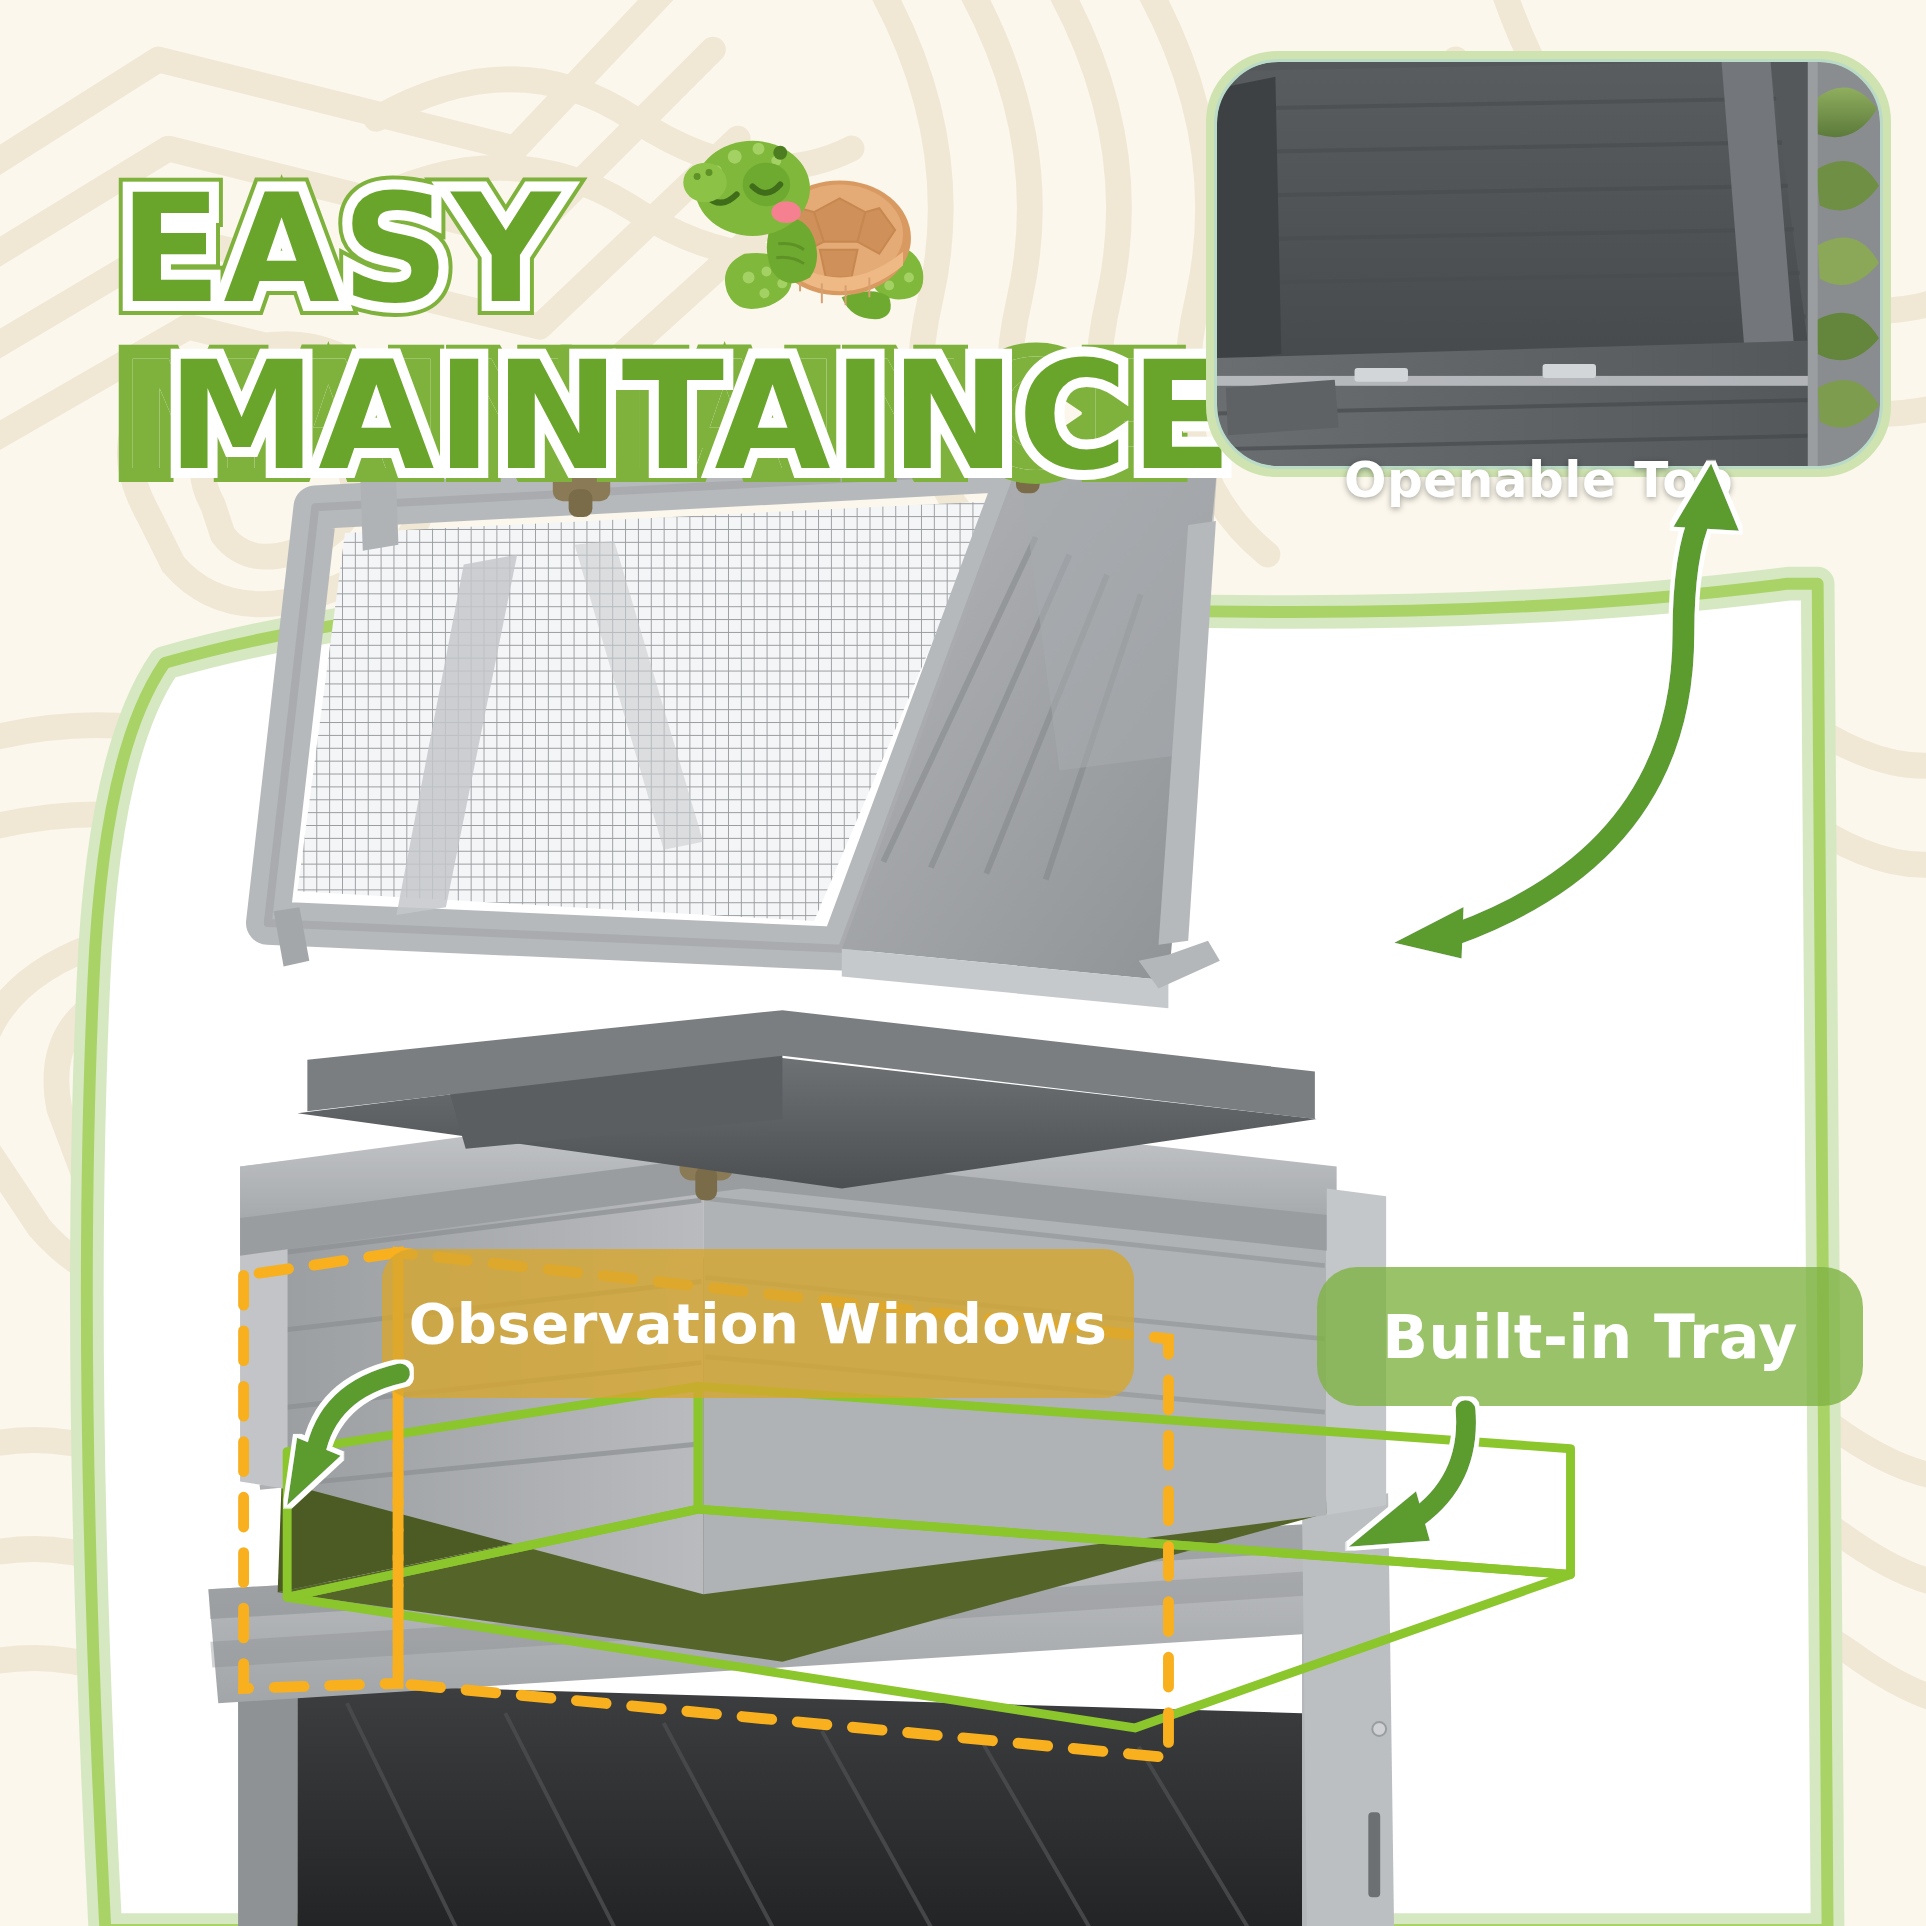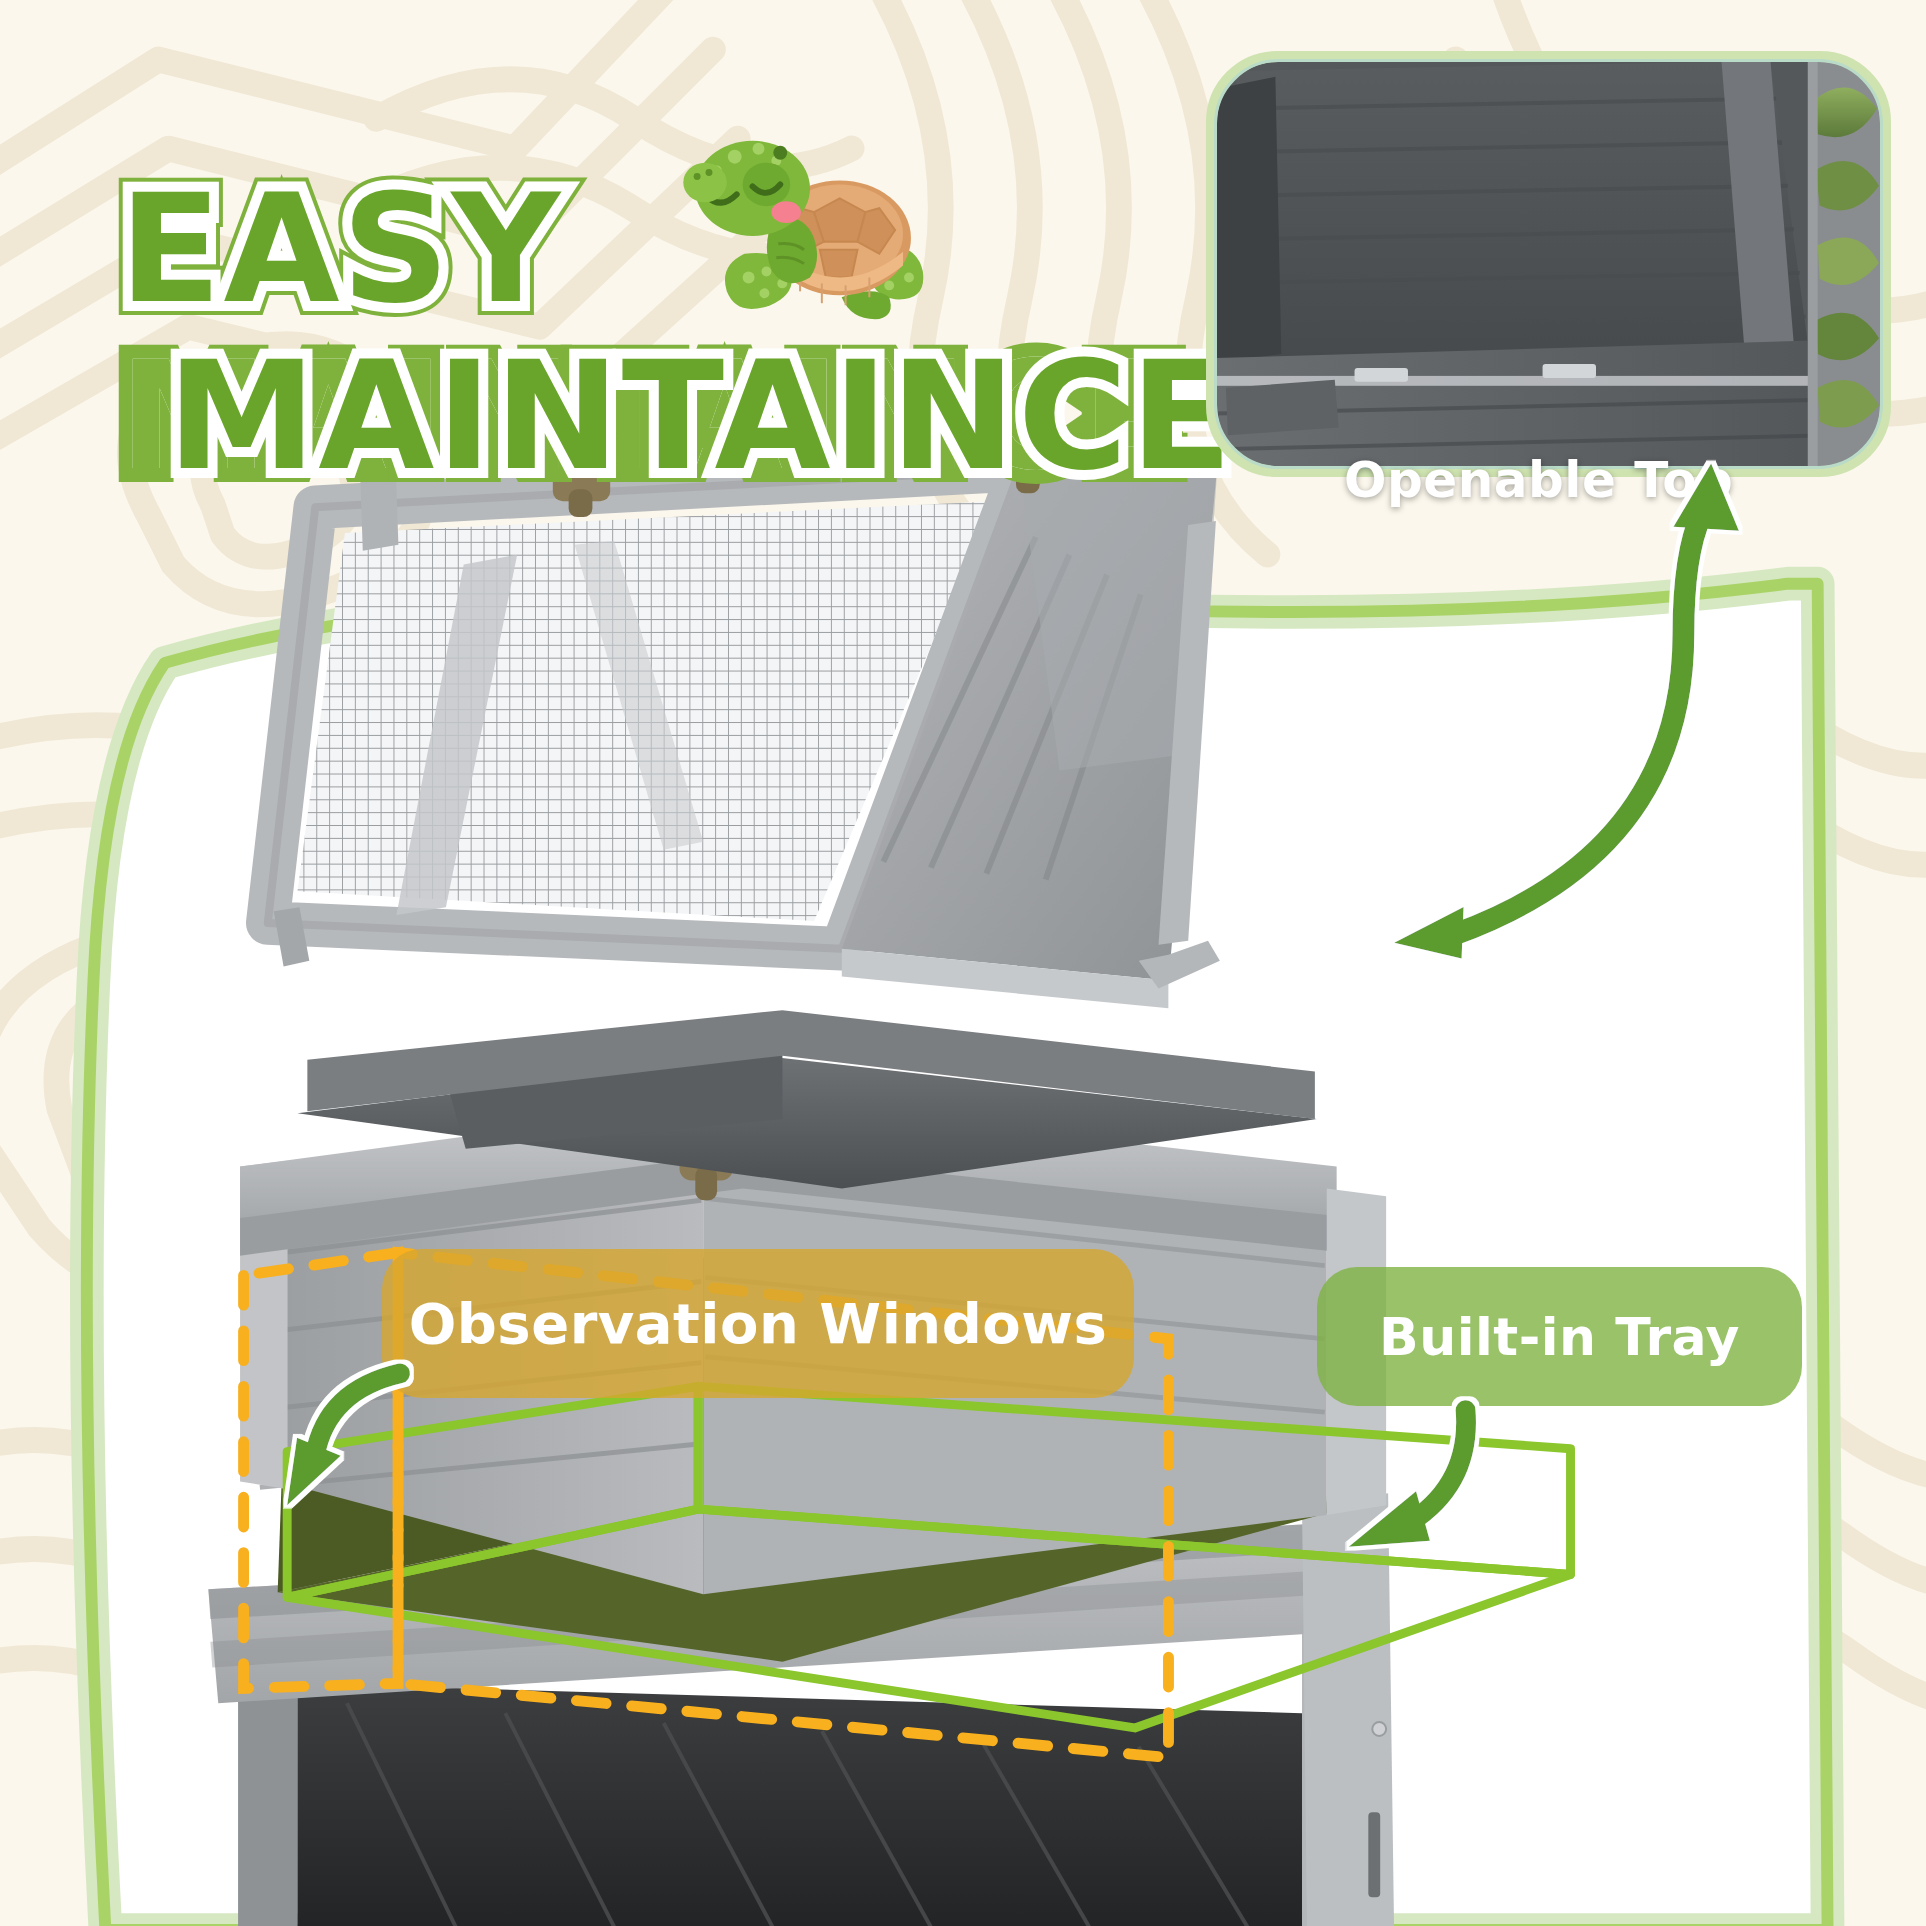--- a/index.html
+++ b/index.html
@@ -88,25 +88,26 @@
     color:#ffffff;
     font-family:"DejaVu Sans", sans-serif;
     font-weight:bold;
     letter-spacing:0.5px;
     white-space:nowrap;
   }
   .badge-obs{
     left:382px;top:1249px;width:752px;height:149px;
     background:rgba(214,166,46,0.80);
     font-size:56px;
+    border-radius:31px;
   }
   .badge-tray{
-    left:1317px;top:1267px;width:485px;height:139px;
+    left:1317px;top:1267px;width:546px;height:139px;
     background:rgba(128,179,67,0.80);
-    font-size:52px;
+    font-size:60px;
   }
 
   
   .overlay-svg{position:absolute;left:0;top:0;width:1927px;height:1927px;z-index:28;pointer-events:none;}
   .overlay-svg-top{position:absolute;left:0;top:0;width:1927px;height:1927px;z-index:32;pointer-events:none;}
 </style>
 </head>
 <body>
 
 <div id="stage">

